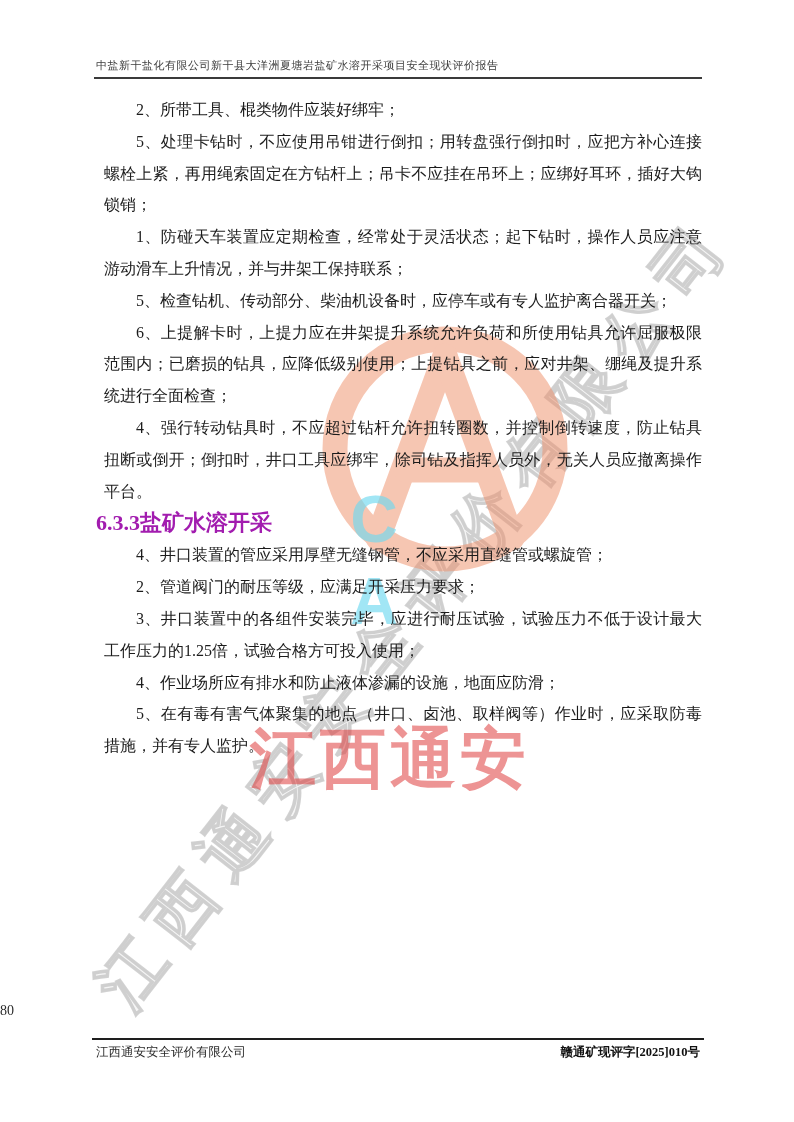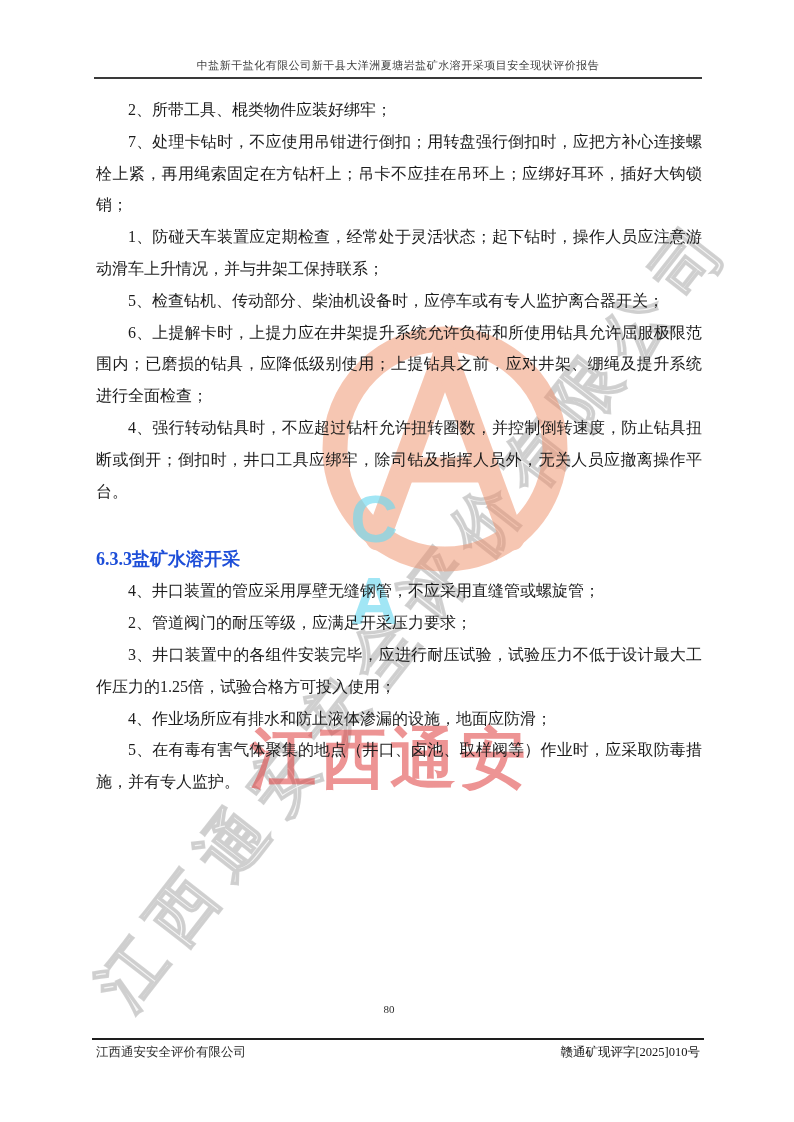--- a/index.html
+++ b/index.html
@@ -53,73 +53,71 @@
     color: rgba(222, 60, 60, 0.55);
     white-space: nowrap;
   }
 
   
   .doc-layer { position: absolute; inset: 0; z-index: 2; }
 
   .header-title {
     position: absolute;
     top: 58px; left: 96px; right: 94px;
-    text-align: center;
     font-size: 11px;
     color: #3c3c3c;
     letter-spacing: 0.5px;
   }
   .header-rule {
     position: absolute;
     top: 77px; left: 94px; right: 92px;
     border-top: 2px solid #3a3a3a;
   }
 
   .content {
     position: absolute;
     top: 94px; left: 96px;
     width: 606px;
     font-size: 16px;
     line-height: 31.8px;
     color: #1c1c1c;
     text-align: justify;
   }
-  .content p.para { text-indent: 2em; }
+  .content p.para { text-indent: 2em; margin-left: 8px; }
   .content h3.heading {
-    font-size: 18px;
+    font-size: 22px;
     font-weight: bold;
     line-height: 32px;
     text-indent: 0;
-    color: #1d4ed8;
-    margin-top: 36px;
+    color: #a21caf;
   }
 
   .page-number {
     position: absolute;
     top: 1003px; left: 0; right: 16px;
-    text-align: center;
-    font-size: 11px;
+    text-align: left;
+    font-size: 14px;
     color: #2b2b2b;
   }
 
   .footer-rule {
     position: absolute;
     top: 1038px; left: 92px; right: 90px;
     border-top: 2px solid #1e1e1e;
   }
   .footer-row {
     position: absolute;
     top: 1044px; left: 96px; right: 94px;
     display: flex;
     justify-content: space-between;
     align-items: baseline;
     font-size: 12.5px;
     color: #2b2b2b;
   }
-  .footer-right { font-weight: normal; color: #111; }
+  .footer-right { font-weight: bold; color: #111; }
 </style>
 </head>
 <body>
 
 <div class="page">
 
   <div class="wm-layer">
     <div class="wm-diagonal">江西通安安全评价有限公司</div>
 
     <svg class="wm-logo" width="254" height="254" viewBox="0 0 254 254">
@@ -136,21 +134,21 @@
     <div class="wm-red">江西通安</div>
   </div>
 
   <div class="doc-layer">
 
     <div class="header-title">中盐新干盐化有限公司新干县大洋洲夏塘岩盐矿水溶开采项目安全现状评价报告</div>
     <div class="header-rule"></div>
 
     <div class="content">
         <p class="para">2、所带工具、棍类物件应装好绑牢；</p>
-        <p class="para">7、处理卡钻时，不应使用吊钳进行倒扣；用转盘强行倒扣时，应把方补心连接螺栓上紧，再用绳索固定在方钻杆上；吊卡不应挂在吊环上；应绑好耳环，插好大钩锁销；</p>
+        <p class="para">5、处理卡钻时，不应使用吊钳进行倒扣；用转盘强行倒扣时，应把方补心连接螺栓上紧，再用绳索固定在方钻杆上；吊卡不应挂在吊环上；应绑好耳环，插好大钩锁销；</p>
         <p class="para">1、防碰天车装置应定期检查，经常处于灵活状态；起下钻时，操作人员应注意游动滑车上升情况，并与井架工保持联系；</p>
         <p class="para">5、检查钻机、传动部分、柴油机设备时，应停车或有专人监护离合器开关；</p>
         <p class="para">6、上提解卡时，上提力应在井架提升系统允许负荷和所使用钻具允许屈服极限范围内；已磨损的钻具，应降低级别使用；上提钻具之前，应对井架、绷绳及提升系统进行全面检查；</p>
         <p class="para">4、强行转动钻具时，不应超过钻杆允许扭转圈数，并控制倒转速度，防止钻具扭断或倒开；倒扣时，井口工具应绑牢，除司钻及指挥人员外，无关人员应撤离操作平台。</p>
         <h3 class="heading">6.3.3盐矿水溶开采</h3>
         <p class="para">4、井口装置的管应采用厚壁无缝钢管，不应采用直缝管或螺旋管；</p>
         <p class="para">2、管道阀门的耐压等级，应满足开采压力要求；</p>
         <p class="para">3、井口装置中的各组件安装完毕，应进行耐压试验，试验压力不低于设计最大工作压力的1.25倍，试验合格方可投入使用；</p>
         <p class="para">4、作业场所应有排水和防止液体渗漏的设施，地面应防滑；</p>
         <p class="para">5、在有毒有害气体聚集的地点（井口、卤池、取样阀等）作业时，应采取防毒措施，并有专人监护。</p>

